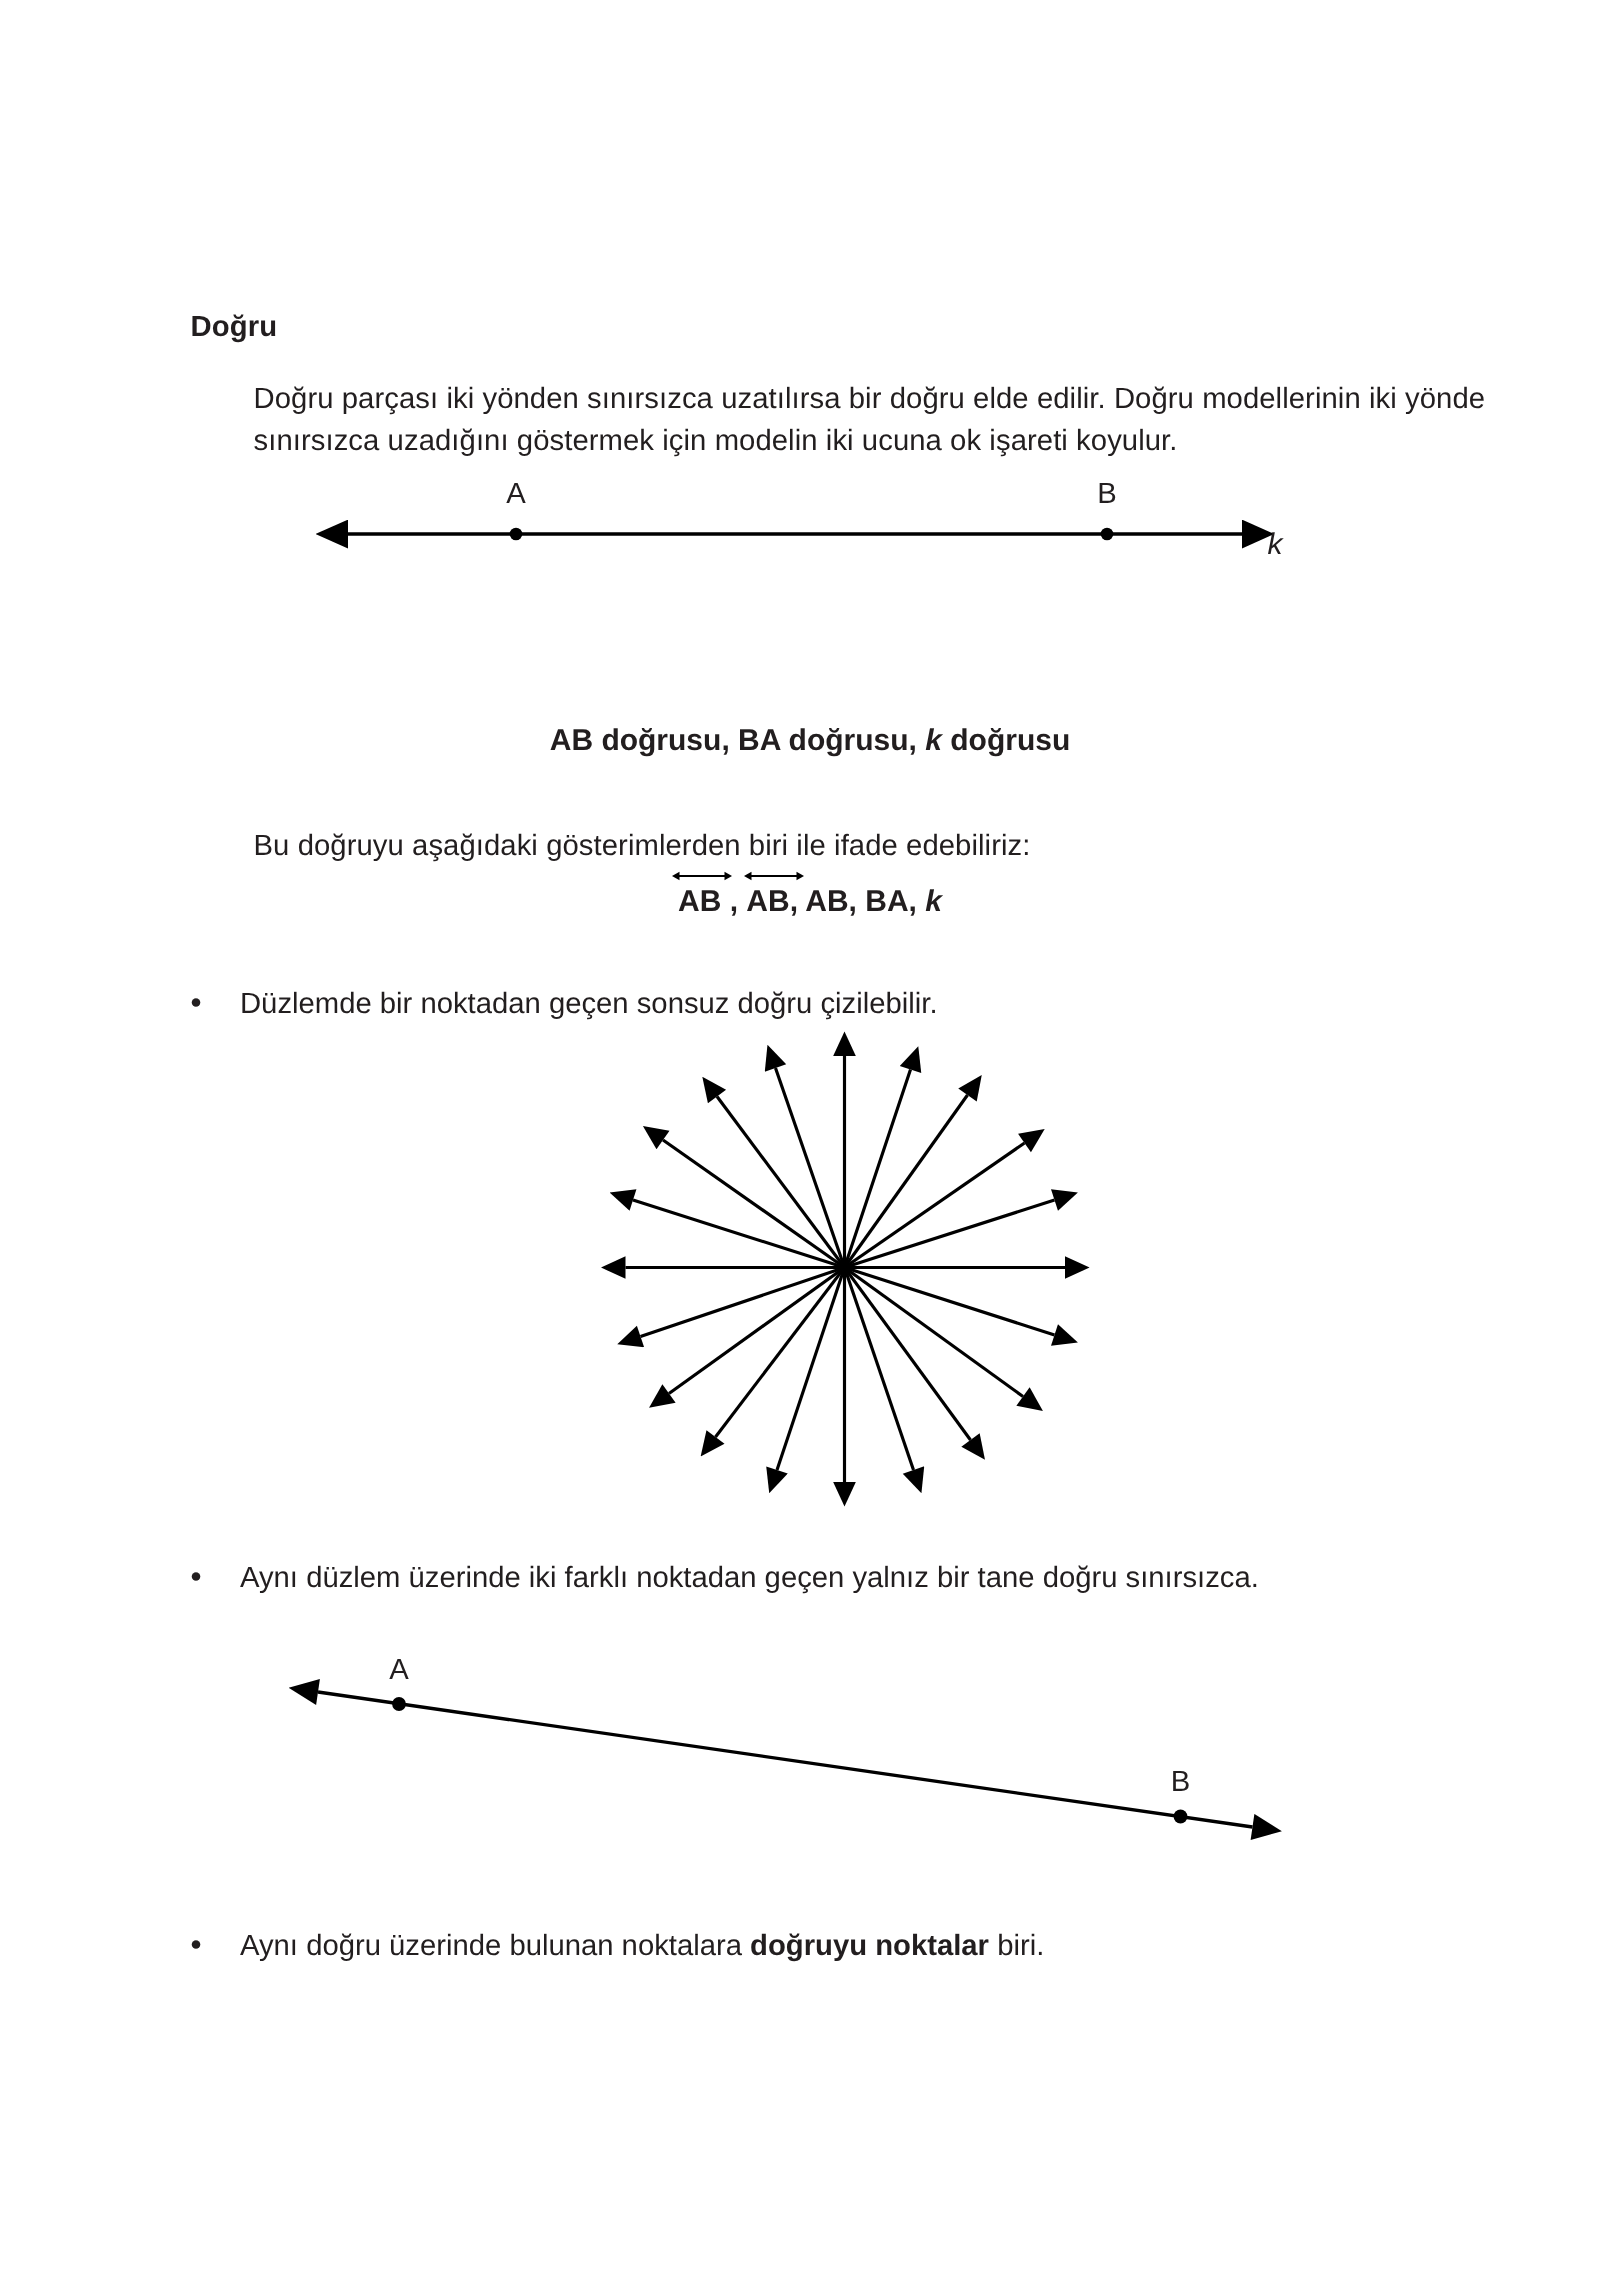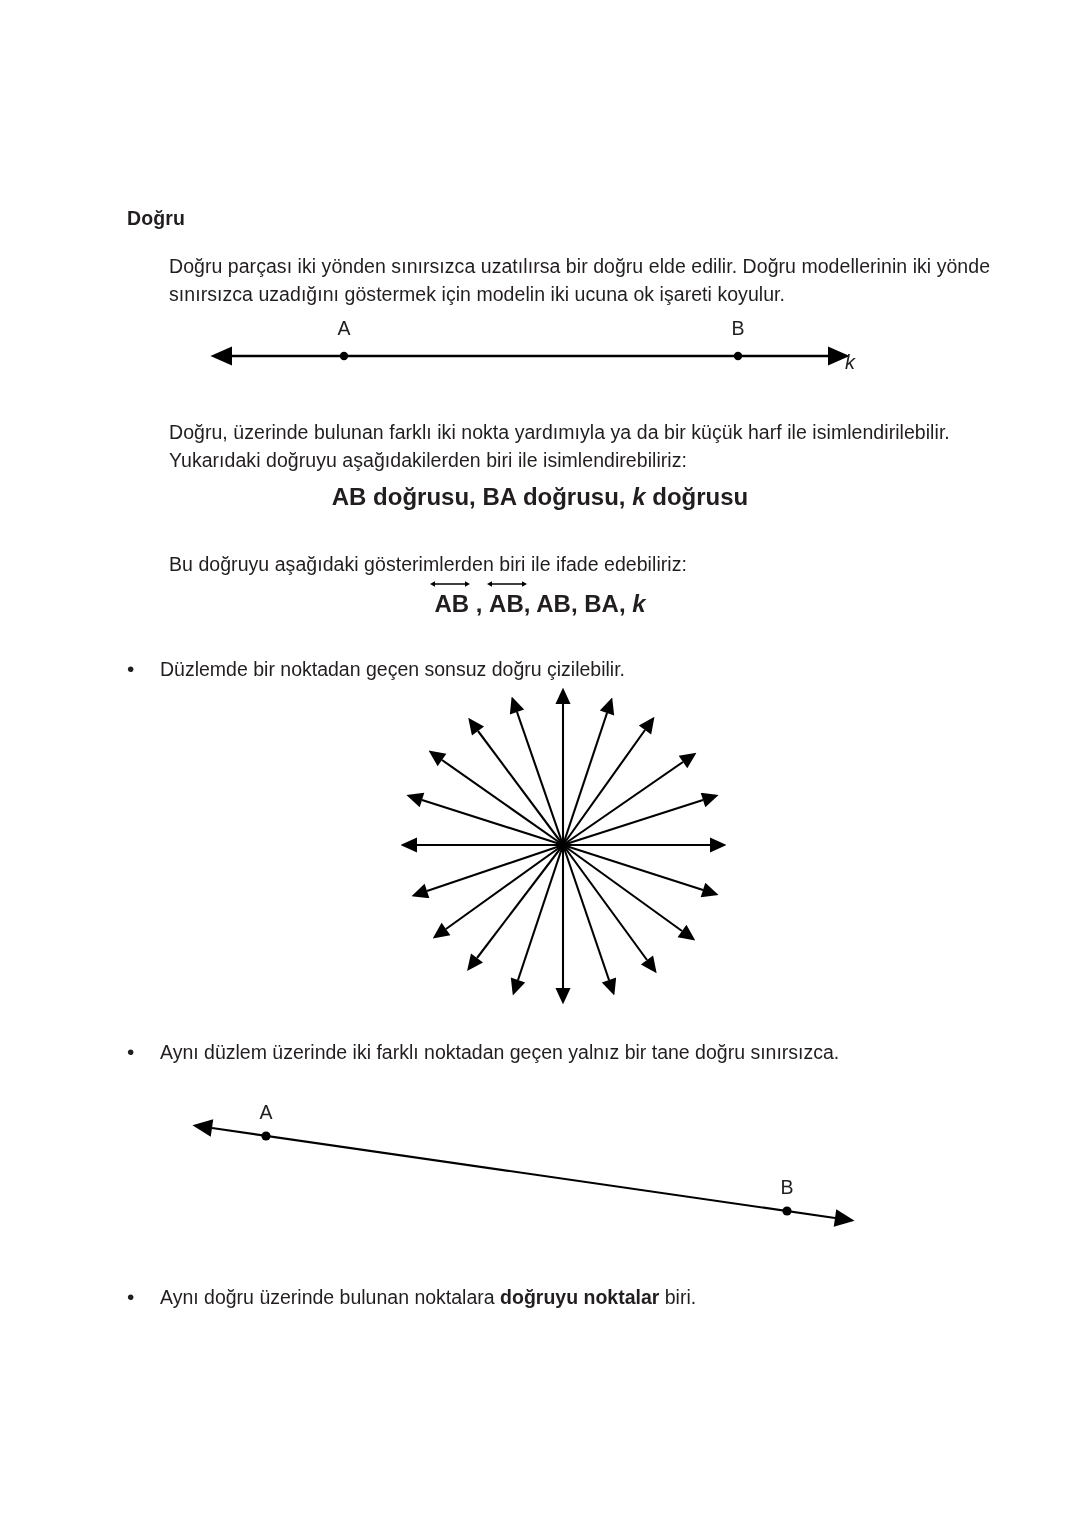--- a/index.html
+++ b/index.html
@@ -38,21 +38,21 @@
   }
   .para-intro { top: 252px; }
   .para-naming { top: 418px; }
   .para-notation { top: 550px; }
 
   .centered-bold {
     position: absolute;
     left: 0;
     width: 1080px;
     text-align: center;
-    font-size: 24px;
+    font-size: 20px;
     font-weight: bold;
   }
   .centered-bold.naming { top: 483px; }
   .centered-bold.notation { top: 588px; }
 
   .ital { font-style: italic; }
 
   
   .ovr {
     position: relative;
@@ -138,21 +138,20 @@
         <line x1="32" y1="36" x2="628" y2="36" stroke="#000" stroke-width="2.4" marker-start="url(#arrL)" marker-end="url(#arrR)"></line>
       </g>
       <circle cx="144" cy="36" r="4.2" fill="#000"></circle>
       <circle cx="538" cy="36" r="4.2" fill="#000"></circle>
       <text class="fig-label" x="144" y="15" text-anchor="middle">A</text>
       <text class="fig-label" x="538" y="15" text-anchor="middle">B</text>
       <text class="fig-label-ital" x="645" y="49" text-anchor="start">k</text>
     </svg>
   </div>
 
-  <div class="para para-naming">Doğru, üzerinde bulunan farklı iki nokta yardımıyla ya da bir küçük harf ile isimlendirilebilir. Yukarıdaki doğruyu aşağıdakilerden biri ile isimlendirebiliriz:</div>
 
   <div class="centered-bold naming">
     <span>AB doğrusu, BA doğrusu, </span><span class="ital">k</span><span> doğrusu</span>
   </div>
 
   <div class="para para-notation">Bu doğruyu aşağıdaki gösterimlerden biri ile ifade edebiliriz:</div>
 
   <div class="centered-bold notation">
     <span class="ovr wide">
       <svg class="arrowline" viewBox="0 0 40 9" preserveAspectRatio="none">

